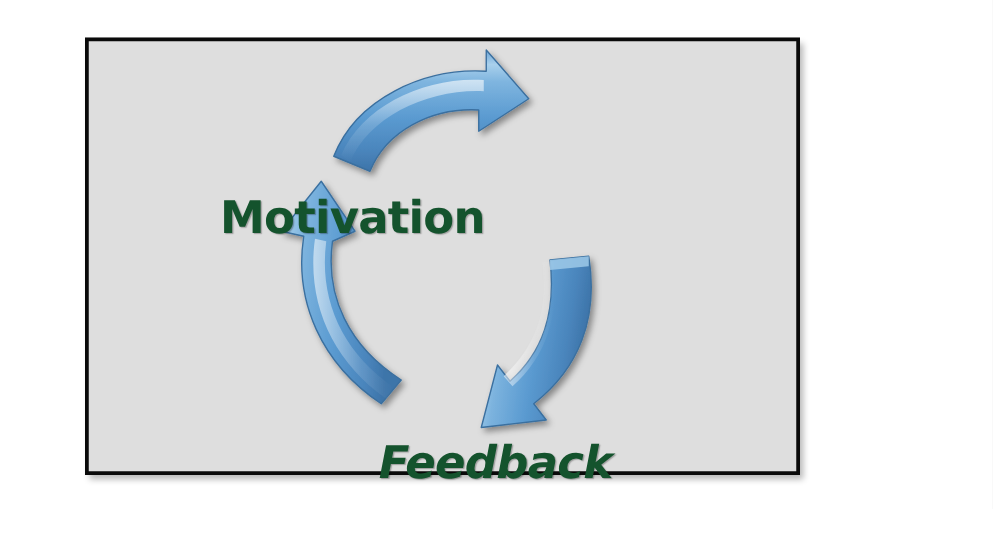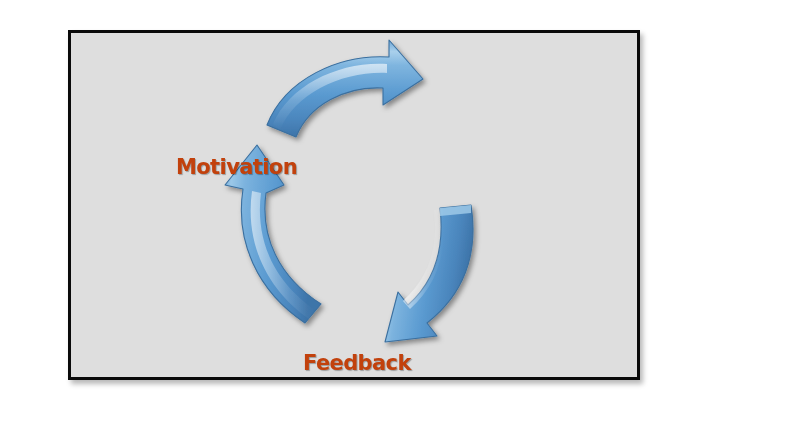--- a/index.html
+++ b/index.html
@@ -42,42 +42,43 @@
     left: 0;
     top: 0;
     width: 566px;
     height: 344px;
     display: block;
   }
 
   
   .stage-label {
     position: absolute;
-    color: #c2410c;
+    color: #14532d;
     font-family: "DejaVu Sans", "Liberation Sans", sans-serif;
     font-weight: bold;
-    font-size: 21px;
+    font-size: 36px;
     letter-spacing: -0.6px;
     line-height: 1;
     white-space: nowrap;
     text-shadow: 1px 1px 1px rgba(0,0,0,0.30);
     -webkit-font-smoothing: antialiased;
   }
 
   #label-motivation {
     left: 105px;
     top: 124px;
   }
   #label-action {
     left: 357px;
     top: 124px;
   }
   #label-feedback {
     left: 232px;
     top: 320px;
+    font-style: italic;
   }
 </style>
 </head>
 <body>
 
 <div id="canvas">
 
   <div id="diagram-frame">
 
     <svg id="cycle-svg" viewBox="0 0 566 344" xmlns="http://www.w3.org/2000/svg">

